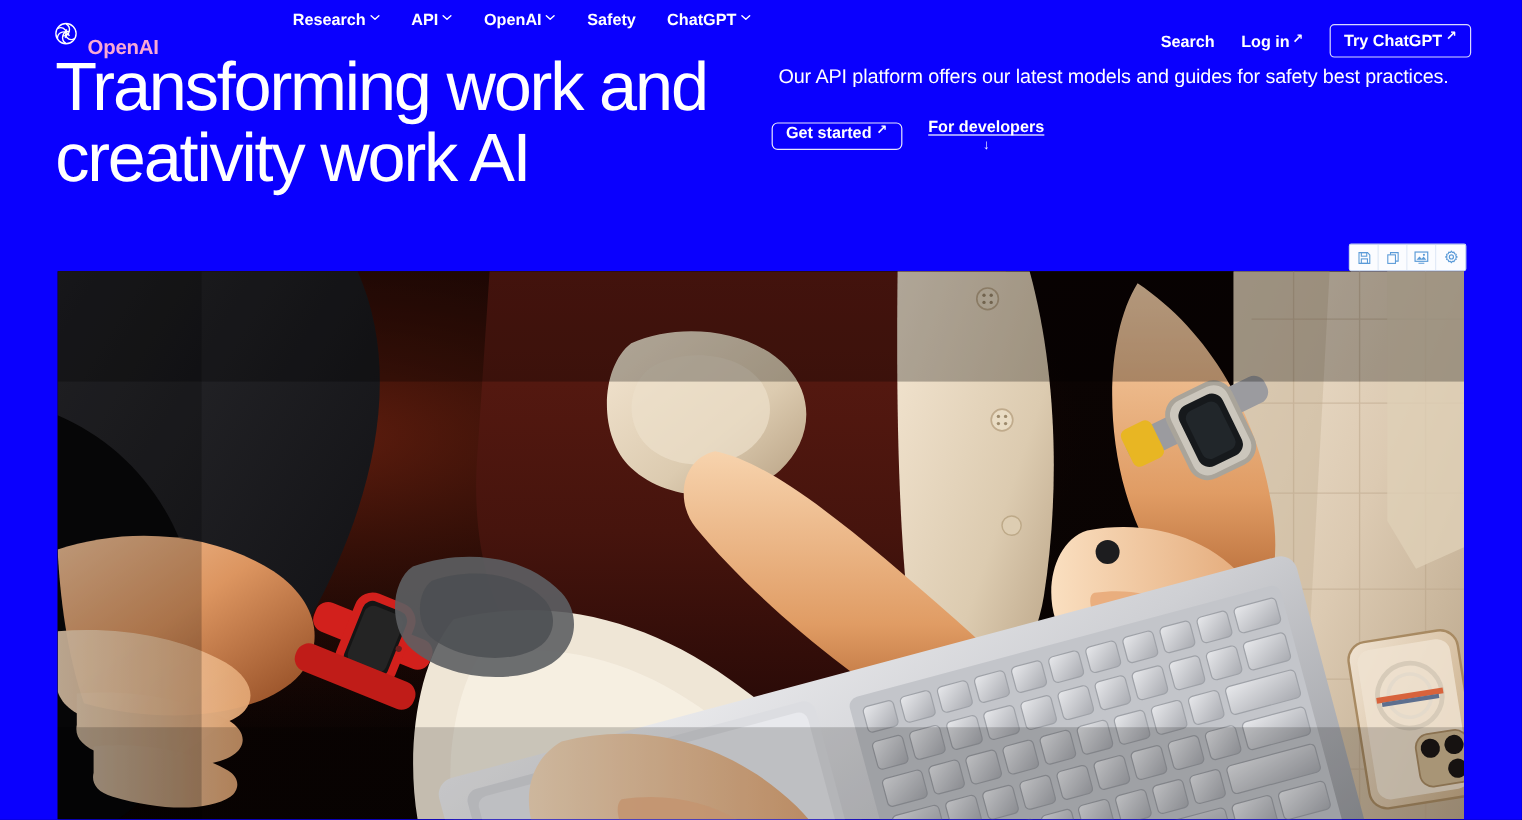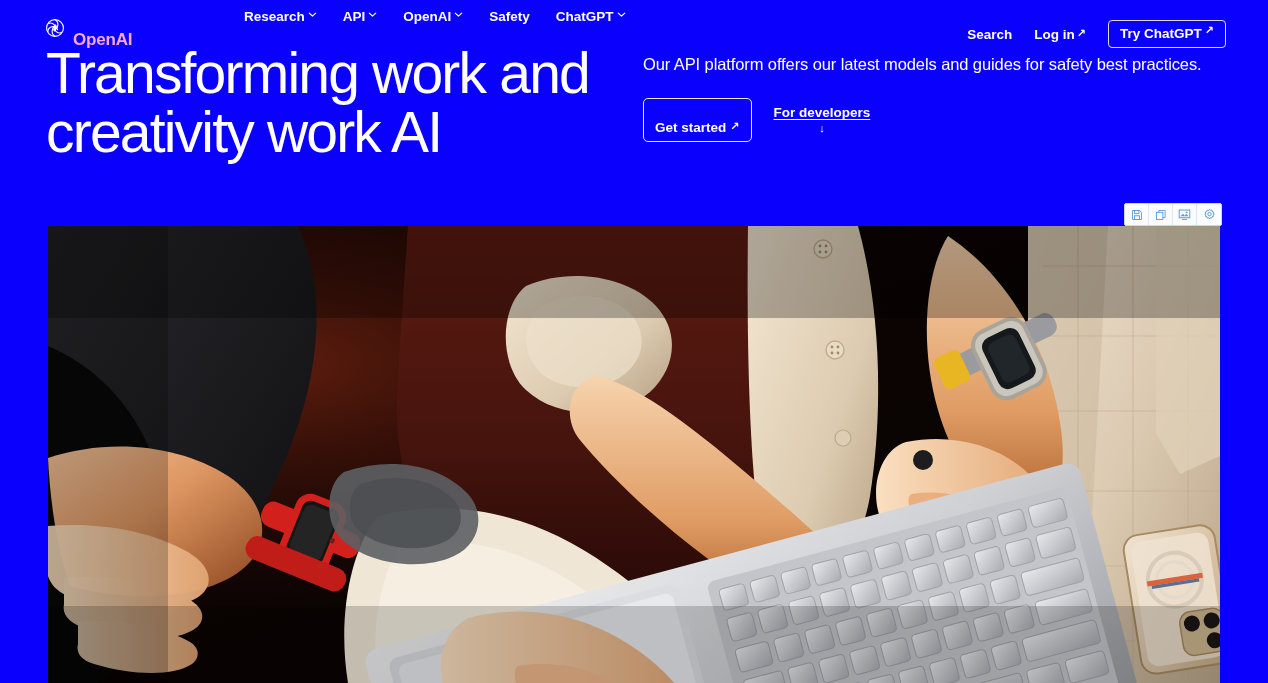--- a/index.html
+++ b/index.html
@@ -51,29 +51,29 @@
     background:transparent;
   }
 
   
   .hero{ position:absolute; top:44px; left:0; width:1268px; }
   .headline{
     position:absolute; left:46px; top:0; width:600px;
     color:#fff; font-size:57px; font-weight:400; line-height:1.04;
     letter-spacing:-1.8px;
   }
-  .hero-right{ position:absolute; left:643px; top:9px; width:580px; }
+  .hero-right{ position:absolute; left:643px; top:9px; width:580px;text-align:center; }
   .subhead{
     color:#fff; font-size:16.5px; font-weight:400; line-height:1.42;
     max-width:570px; letter-spacing:-0.1px;
   }
   .cta-row{ display:flex; align-items:center; gap:22px; margin-top:22px; }
   .cta-primary{
     border:1px solid rgba(255,255,255,.9); border-radius:5px;
-    padding:21px 11px 6px; color:#fff; font-size:13.5px; font-weight:700;
+    padding:0 11px 6px; color:#fff; font-size:13.5px; font-weight:700;
     cursor:pointer; display:inline-flex; align-items:center; gap:4px;
     background:transparent; white-space:nowrap;
   }
   .cta-link{
     color:#fff; font-size:13.5px; font-weight:700; cursor:pointer;
     display:inline-flex; align-items:center; gap:4px; white-space:nowrap;flex-direction:column;
   }
   .cta-link .lbl{ text-decoration:underline; text-underline-offset:2px; }
 
   

